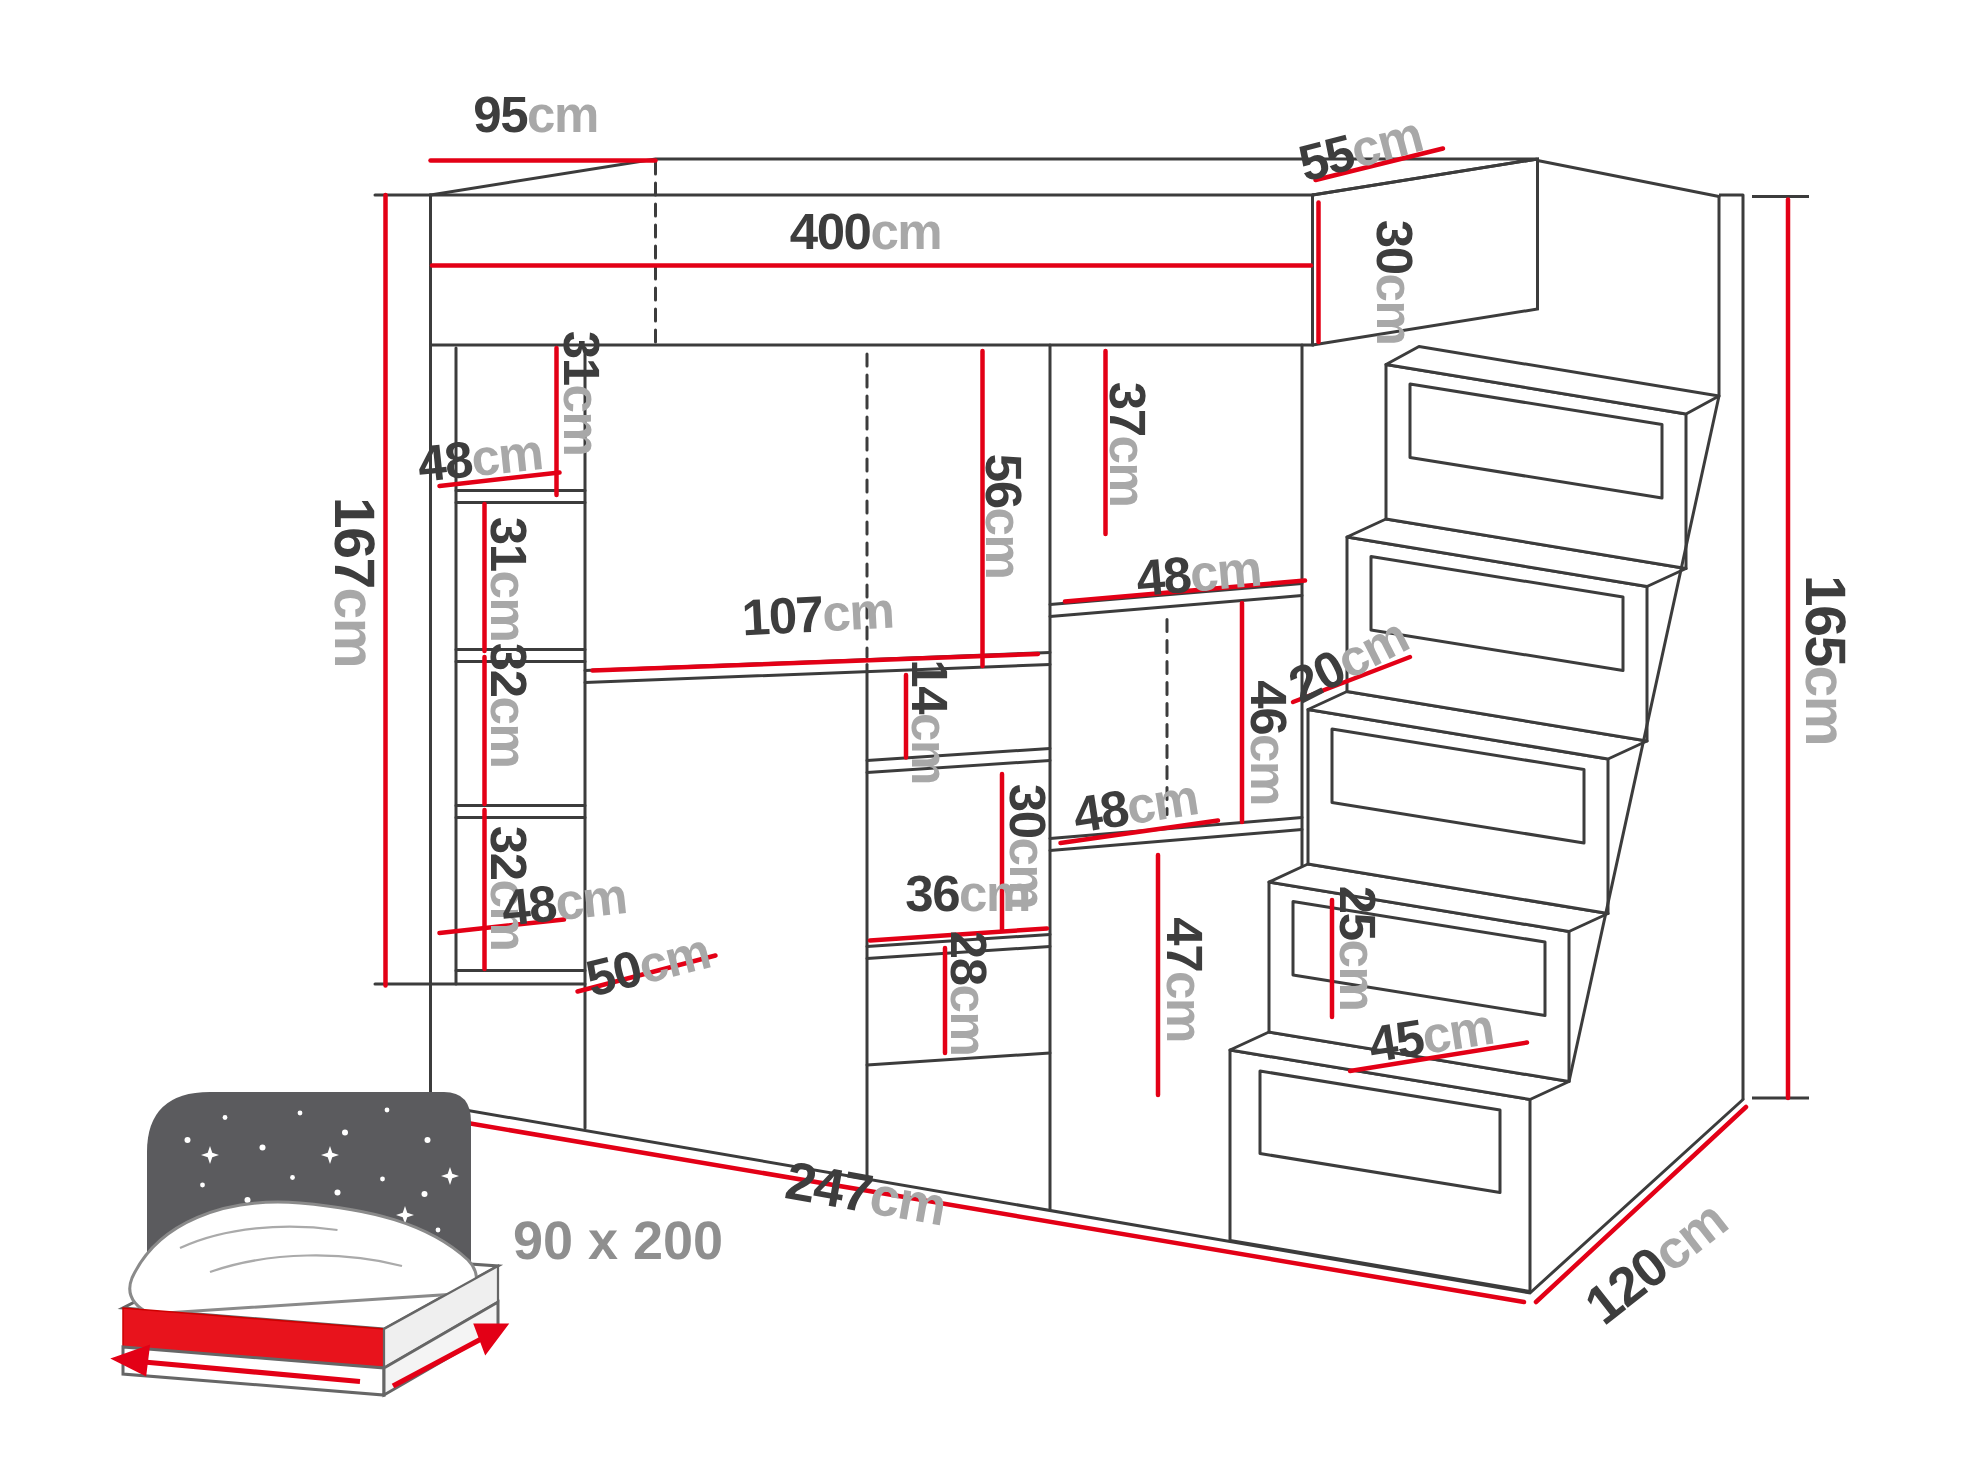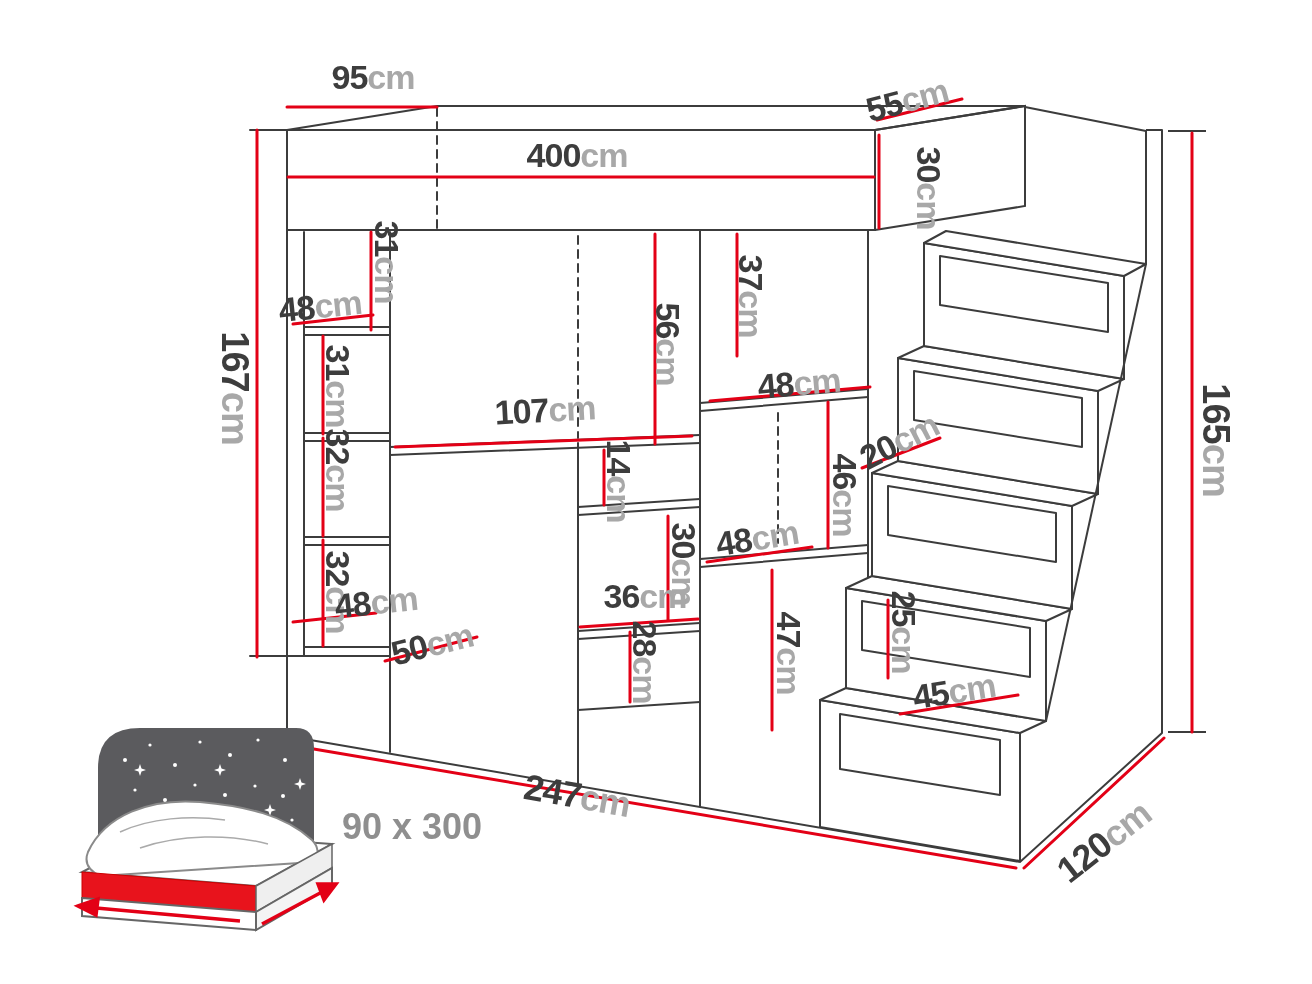--- a/index.html
+++ b/index.html
@@ -163,21 +163,21 @@
       <g stroke="#e30016" stroke-width="3.5" fill="#e30016">
         <path d="M240,921 L96,908" fill="none"></path>
         <polygon points="78,906 98,899 96,915"></polygon>
         <path d="M262,924 L322,892" fill="none"></path>
         <polygon points="336,884 318,884 324,900"></polygon>
       </g>
     </g>
   </svg>
 
   <div class="labels-layer">
-    <div class="dim" style="left:357px;top:77px;margin-left:16px;"><span class="val">95</span><span class="unit">cm</span></div>
+    <div class="dim" style="left:357px;top:77px;"><span class="val">95</span><span class="unit">cm</span></div>
     <div class="dim" style="left:907px;top:100px;--r:-15deg;"><span class="val">55</span><span class="unit">cm</span></div>
     <div class="dim" style="left:577px;top:155px;"><span class="val">400</span><span class="unit">cm</span></div>
     <div class="dim" style="left:929px;top:188px;--r:90deg;"><span class="val">30</span><span class="unit">cm</span></div>
     <div class="dim" style="left:387px;top:262px;--r:90deg;"><span class="val">31</span><span class="unit">cm</span></div>
     <div class="dim" style="left:320px;top:306px;--r:-6deg;"><span class="val">48</span><span class="unit">cm</span></div>
     <div class="dim" style="left:338px;top:386px;--r:90deg;"><span class="val">31</span><span class="unit">cm</span></div>
     <div class="dim xl" style="left:235px;top:388px;--r:90deg;"><span class="val">167</span><span class="unit">cm</span></div>
     <div class="dim" style="left:751px;top:296px;--r:90deg;"><span class="val">37</span><span class="unit">cm</span></div>
     <div class="dim" style="left:668px;top:344px;--r:90deg;"><span class="val">56</span><span class="unit">cm</span></div>
     <div class="dim" style="left:799px;top:383px;--r:-5deg;"><span class="val">48</span><span class="unit">cm</span></div>
@@ -192,16 +192,16 @@
     <div class="dim" style="left:338px;top:592px;--r:90deg;"><span class="val">32</span><span class="unit">cm</span></div>
     <div class="dim" style="left:376px;top:602px;--r:-6deg;"><span class="val">48</span><span class="unit">cm</span></div>
     <div class="dim" style="left:904px;top:632px;--r:90deg;"><span class="val">25</span><span class="unit">cm</span></div>
     <div class="dim" style="left:432px;top:644px;--r:-14deg;"><span class="val">50</span><span class="unit">cm</span></div>
     <div class="dim" style="left:645px;top:662px;--r:90deg;"><span class="val">28</span><span class="unit">cm</span></div>
     <div class="dim" style="left:789px;top:653px;--r:90deg;"><span class="val">47</span><span class="unit">cm</span></div>
     <div class="dim" style="left:954px;top:691px;--r:-9deg;"><span class="val">45</span><span class="unit">cm</span></div>
     <div class="dim lg" style="left:577px;top:796px;--r:10deg;"><span class="val">247</span><span class="unit">cm</span></div>
     <div class="dim lg" style="left:1104px;top:842px;--r:-38deg;"><span class="val">120</span><span class="unit">cm</span></div>
     <div class="dim xl" style="left:1216px;top:440px;--r:90deg;"><span class="val">165</span><span class="unit">cm</span></div>
-    <div class="dim gray" style="left:412px;top:827px;"><span class="val">90 x 300</span><span class="unit"></span></div>
+    <div class="dim gray" style="left:412px;top:827px;"><span class="val">90 x 200</span><span class="unit"></span></div>
   </div>
 
 </div>
 
 </body></html>

